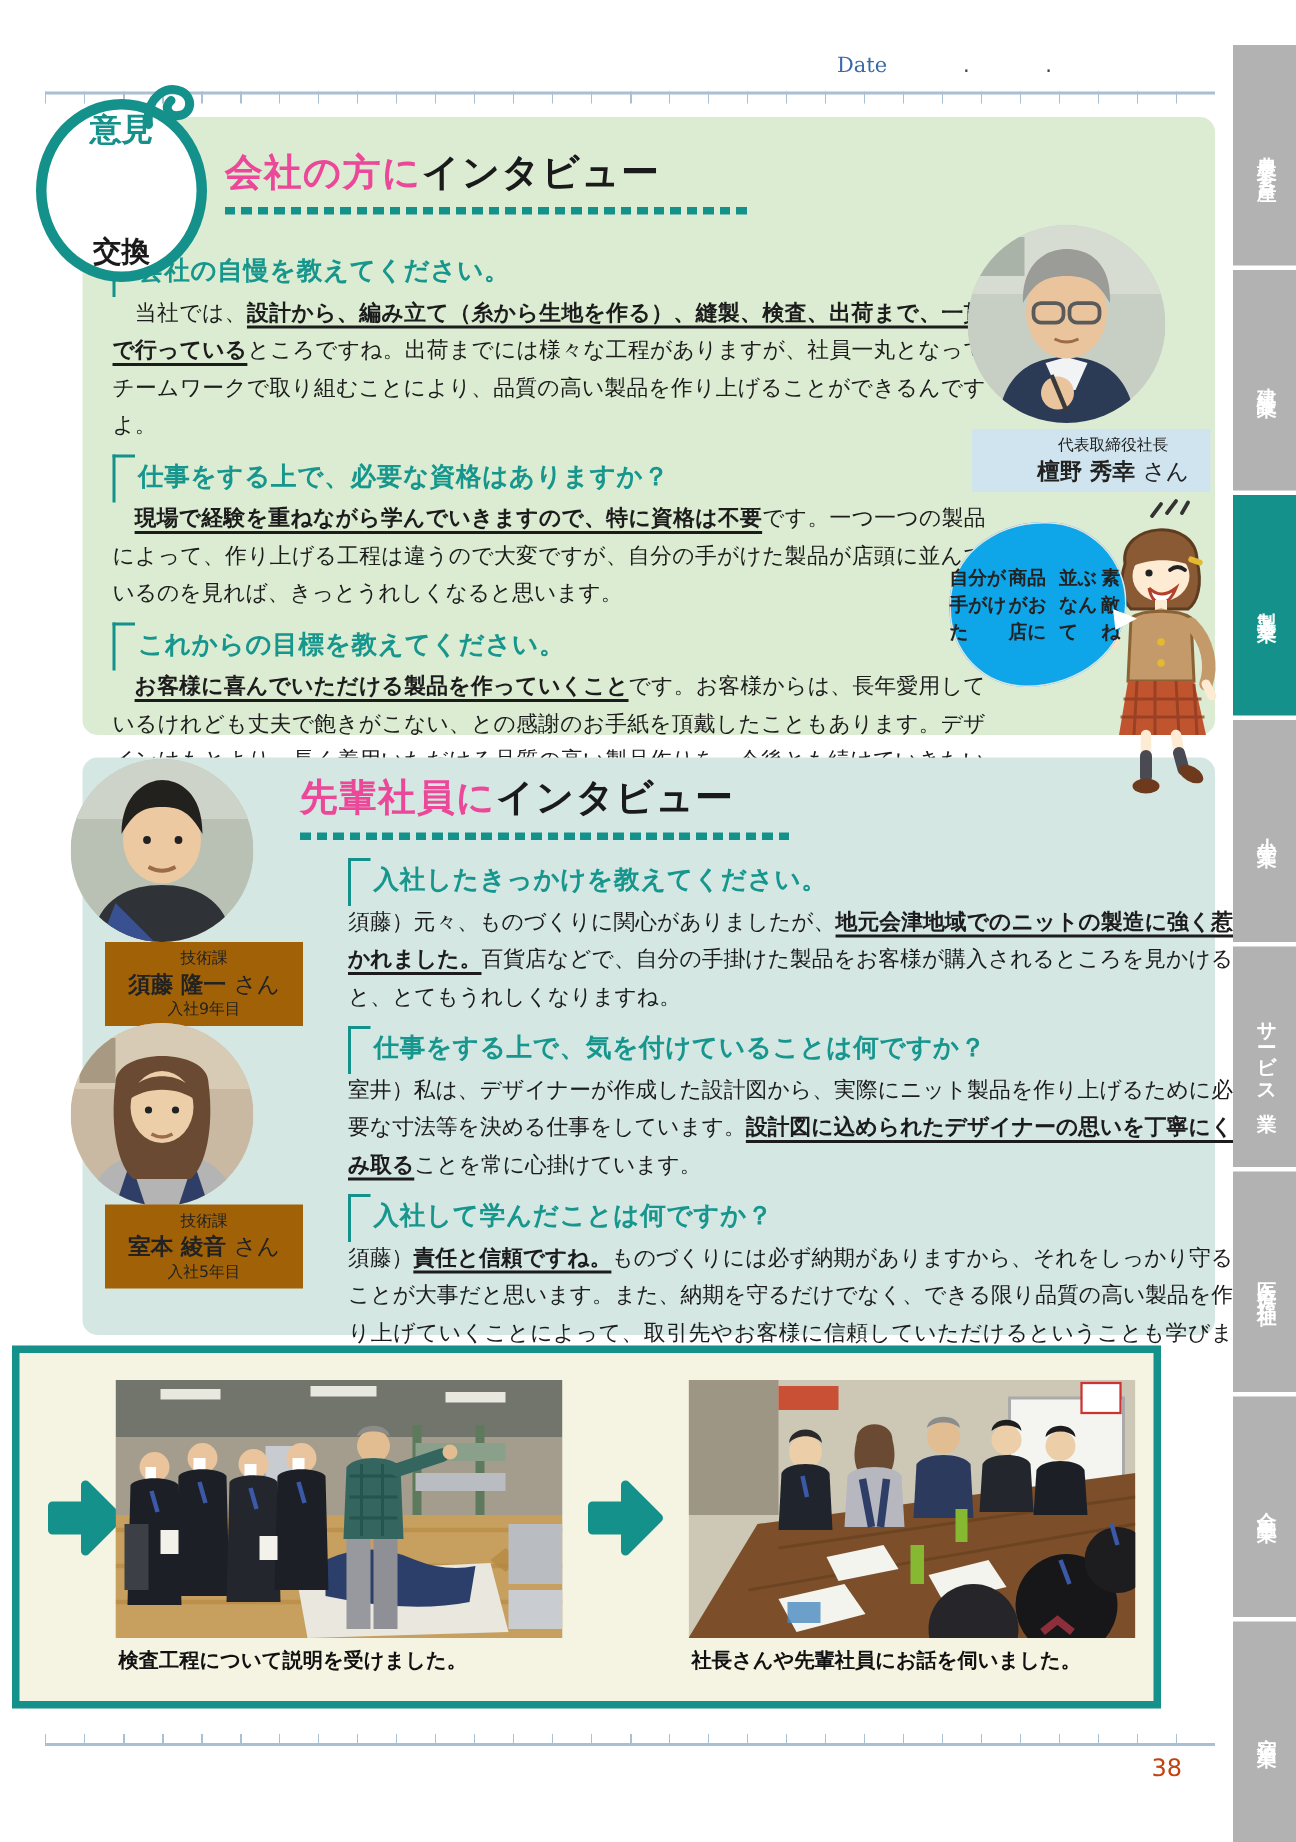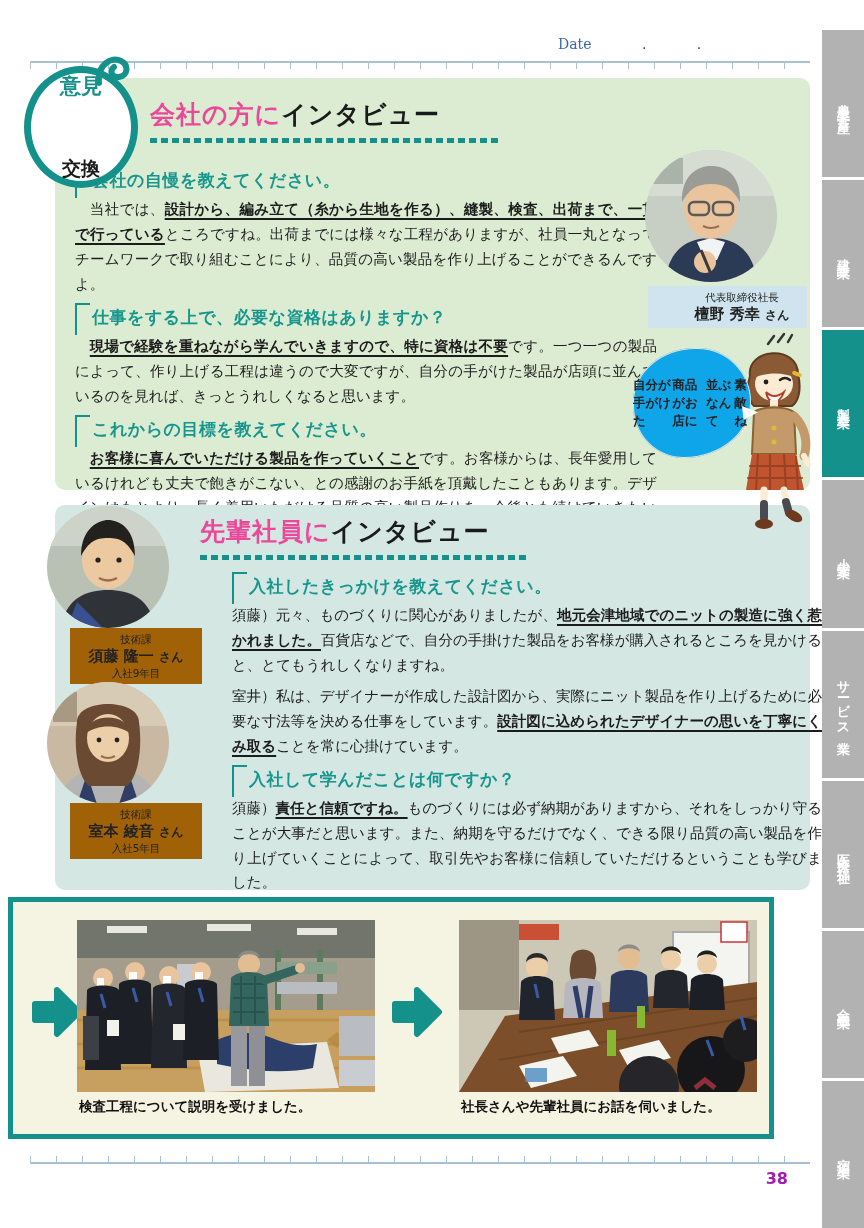--- a/index.html
+++ b/index.html
@@ -18,21 +18,21 @@
     background:
       linear-gradient(#a9bfd3,#a9bfd3) 0 0/100% 2px no-repeat,
       repeating-linear-gradient(90deg,#a9bfd3 0 1px,transparent 1px 26px) 0 0/100% 8px no-repeat;
   }
   .ruler.bottom{
     top:1156px;
     background:
       linear-gradient(#a9bfd3,#a9bfd3) 0 100%/100% 2px no-repeat,
       repeating-linear-gradient(90deg,#a9bfd3 0 1px,transparent 1px 26px) 0 0/100% 8px no-repeat;
   }
-  .page-num{position:absolute;left:30px;top:1169px;width:758px;text-align:right;font-size:16px;font-weight:bold;color:#a21caf;}
+  .page-num{position:absolute;left:30px;top:1169px;width:758px;text-align:right;font-size:16px;font-weight:normal;color:#c2410c;}
 
   
   .badge{
     position:absolute;left:24px;top:66px;width:100px;height:108px;background:#fff;
     border:7px solid #14918b;border-radius:50%;display:flex;flex-direction:column;
     align-items:center;justify-content:space-between;z-index:5;line-height:1.25;
   }
   .badge .l1{color:#14918b;font-weight:bold;font-size:21px;}
   .badge .l2{color:#1a1a1a;font-weight:bold;font-size:19px;}
   .badge-curl{position:absolute;right:-4px;top:-20px;}
@@ -58,21 +58,21 @@
   }
   .qa-a{font-size:14.5px;line-height:1.72;color:#1c1c1c;text-align:justify;margin-bottom:6px;}
   .qa-a .hl{font-weight:bold;text-decoration:underline;text-decoration-thickness:1.5px;text-underline-offset:4px;}
 
   
   .avatar{position:absolute;border-radius:50%;overflow:hidden;z-index:4;}
   .avatar svg{display:block;}
   .cap{position:absolute;text-align:center;z-index:4;padding:4px 2px;color:#222;}
   .cap .role,.cap .dept,.cap .years{font-size:10.5px;line-height:1.35;}
   .cap .nm{font-size:15px;font-weight:bold;}
-  .cap .sfx{font-size:12px;font-weight:bold;}
+  .cap .sfx{font-size:15px;}
   .cap-blue{background:#cfe4ee;}
   .cap-green{background:#a16207;}
 
   
   .bubble{
     position:absolute;left:633px;top:348px;width:118px;height:110px;background:#0ea5e9;
     border-radius:54% 46% 58% 44% / 50% 50% 52% 48%;
     display:flex;flex-direction:row;align-items:center;justify-content:center;
     z-index:6;box-shadow:0 0 0 1px #e3e3e3 inset;
   }
@@ -262,20 +262,21 @@
   <div><span class="nm">室本 綾音</span> <span class="sfx">さん</span></div>
   <div class="years">入社5年目</div>
 </div>
 
 <div class="qa-col" style="left:200px;top:566px;width:590px;margin-left:32px;">
   <div>
     <div class="qa-q">入社したきっかけを教えてください。</div>
     <div class="qa-a"><span>須藤）元々、ものづくりに関心がありましたが、</span><span class="hl">地元会津地域でのニットの製造に強く惹かれました。</span><span>百貨店などで、自分の手掛けた製品をお客様が購入されるところを見かけると、とてもうれしくなりますね。</span></div>
   </div>
   <div>
+    <div class="qa-q">仕事をする上で、気を付けていることは何ですか？</div>
     <div class="qa-a"><span>室井）私は、デザイナーが作成した設計図から、実際にニット製品を作り上げるために必要な寸法等を決める仕事をしています。</span><span class="hl">設計図に込められたデザイナーの思いを丁寧にくみ取る</span><span>ことを常に心掛けています。</span></div>
   </div>
   <div>
     <div class="qa-q">入社して学んだことは何ですか？</div>
     <div class="qa-a"><span>須藤）</span><span class="hl">責任と信頼ですね。</span><span>ものづくりには必ず納期がありますから、それをしっかり守ることが大事だと思います。また、納期を守るだけでなく、できる限り品質の高い製品を作り上げていくことによって、取引先やお客様に信頼していただけるということも学びました。</span></div>
   </div>
 </div>
 
 <div class="photo-box">
   <svg class="pb-arrow a1" width="52" height="56" viewBox="0 0 52 56">

